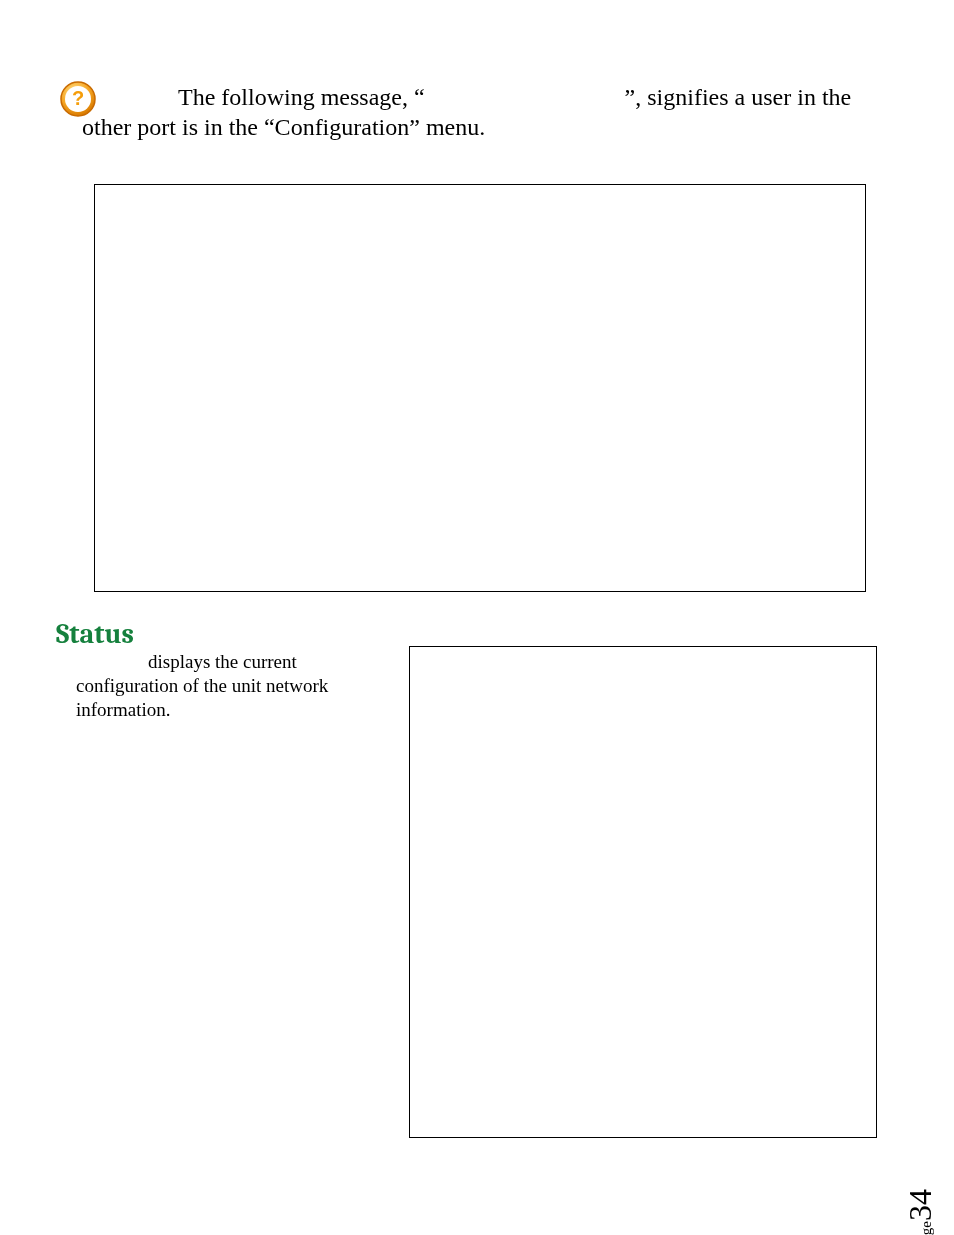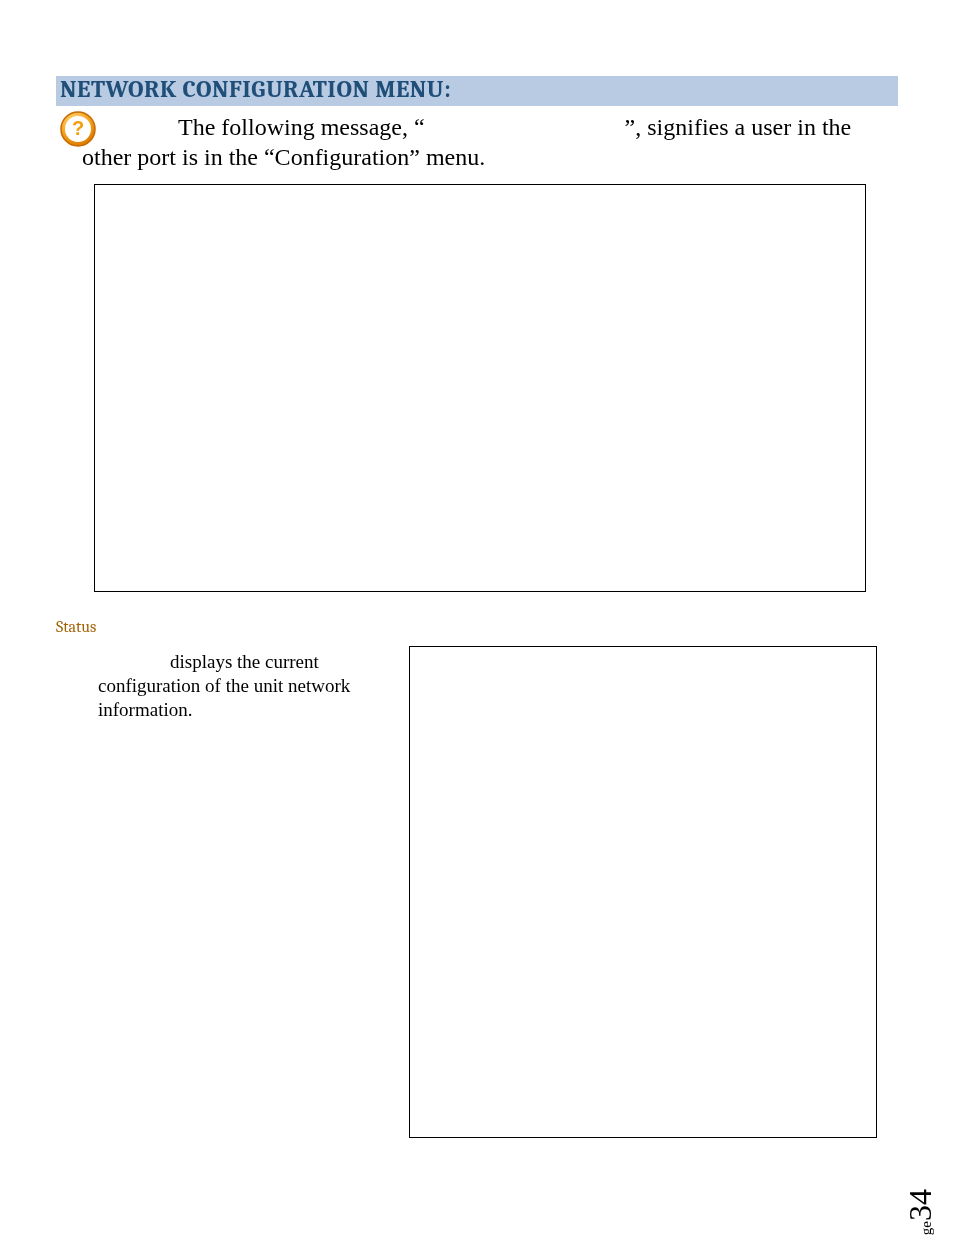--- a/index.html
+++ b/index.html
@@ -55,28 +55,28 @@
     top: 184px;
     width: 770px;
     height: 406px;
     border: 1px solid #000;
     background: #ffffff;
   }
   .subheading {
     position: absolute;
     left: 56px;
     top: 618px;
-    color: #a16207;
+    color: #15803d;
     font-family: Cambria, "Times New Roman", serif;
-    font-weight: normal;
-    font-size: 16px;
+    font-weight: bold;
+    font-size: 28px;
   }
   .status-text {
     position: absolute;
-    left: 98px;
+    left: 76px;
     top: 650px;
     width: 290px;
     font-size: 19px;
     line-height: 1.25;
     font-family: "Times New Roman", Times, serif;
   }
   .status-text .lead-indent {
     display: inline-block;
     width: 72px;
   }
@@ -104,21 +104,20 @@
   .page-num .num {
     font-size: 32px;
     line-height: 1;
   }
 </style>
 </head>
 <body>
 
 <div class="page">
 
-  <div class="heading-bar">NETWORK CONFIGURATION MENU:</div>
 
   <div class="intro-block">
     <span class="help-icon">
       <svg width="40" height="40" viewBox="0 0 40 40">
         <defs>
           <radialGradient id="g1" cx="40%" cy="30%" r="70%">
             <stop offset="0%" stop-color="#ffe08a"></stop>
             <stop offset="60%" stop-color="#f6a623"></stop>
             <stop offset="100%" stop-color="#d97b00"></stop>
           </radialGradient>

